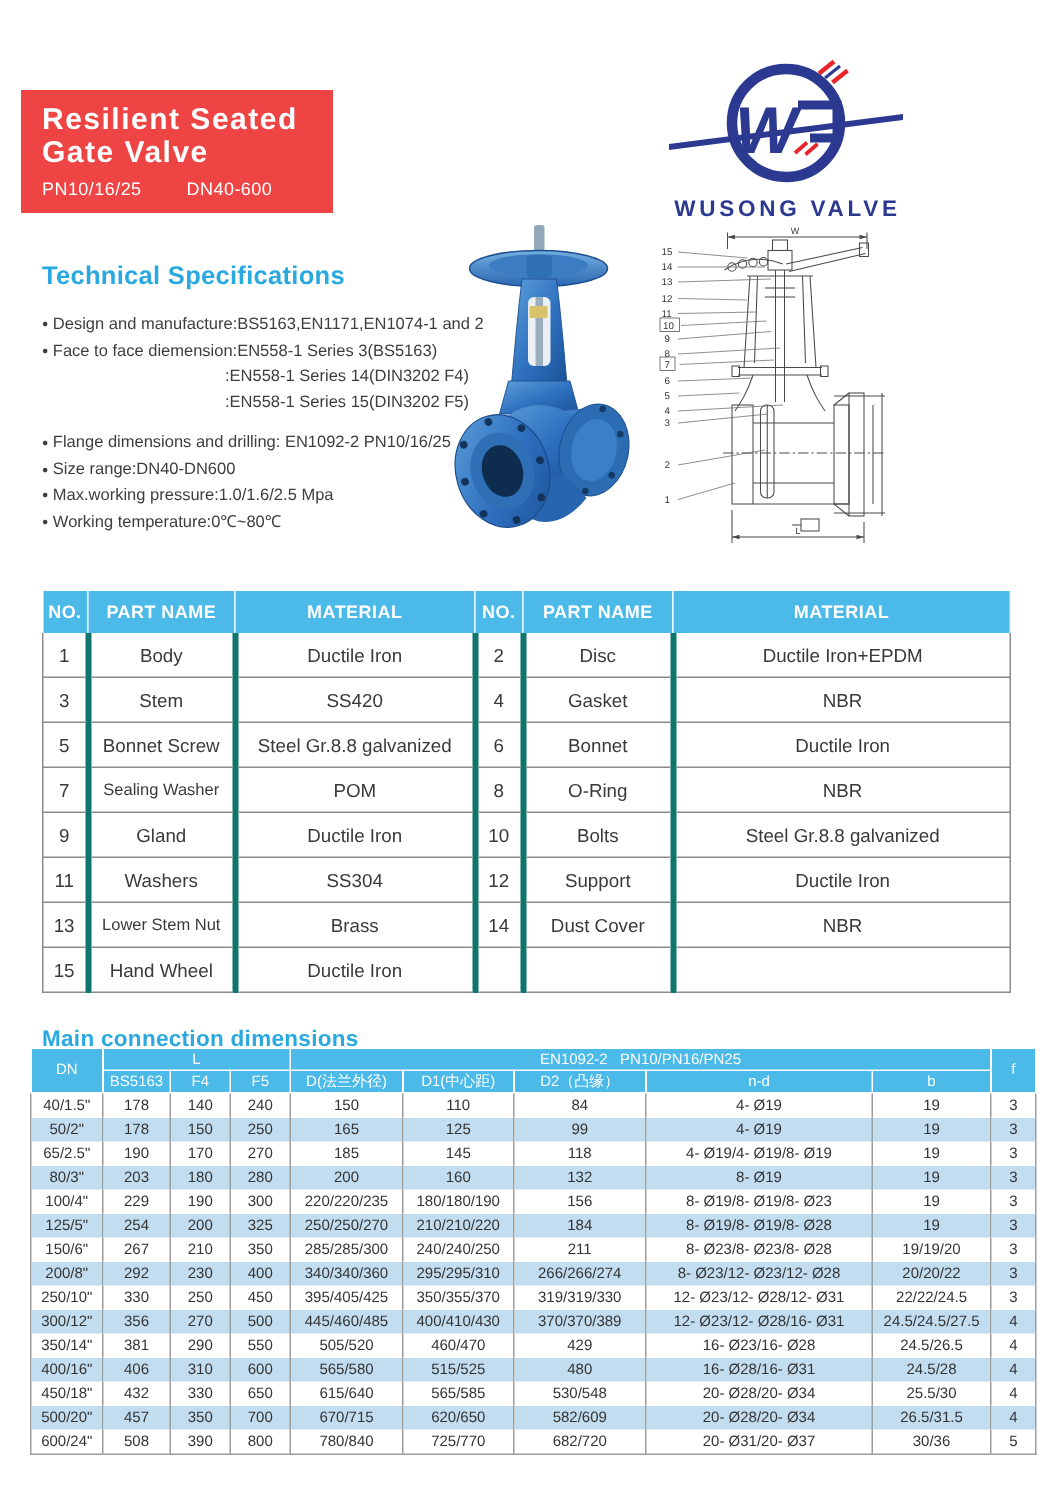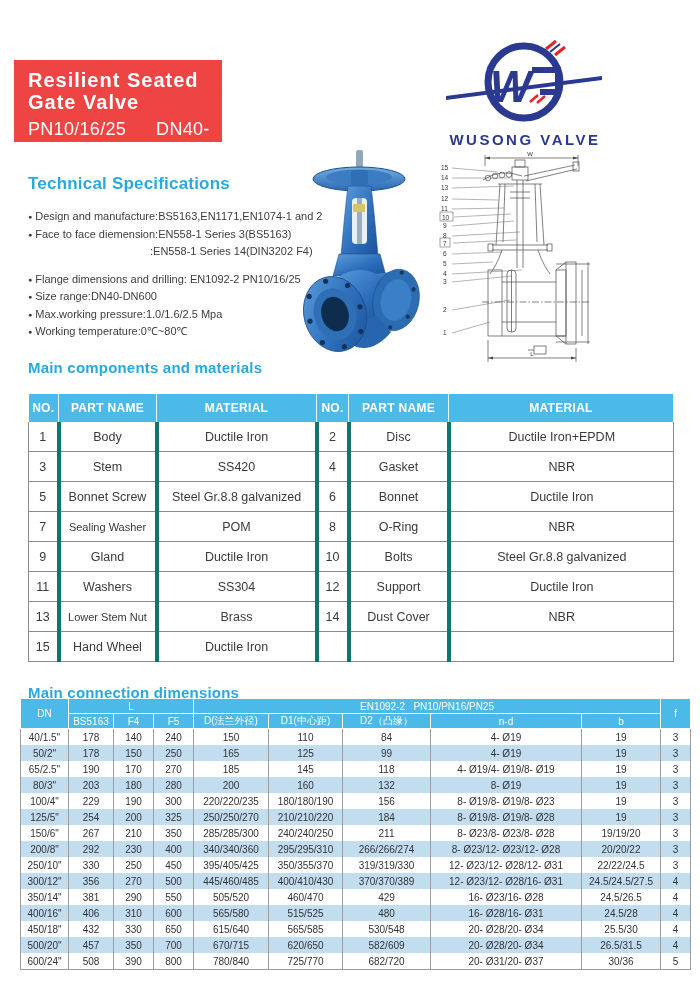--- a/index.html
+++ b/index.html
@@ -3,21 +3,21 @@
 <meta charset="utf-8">
 <style>
   html,body{margin:0;padding:0;background:#e8e8e8;}
   .page{position:relative;width:700px;height:998px;background:#fff;margin:0 auto;
         font-family:"Liberation Sans",sans-serif;overflow:hidden;}
 
   
   .title-block{position:absolute;left:14px;top:60px;width:208px;height:82px;
                background:#ef4444;color:#fff;padding:9px 0 0 14px;box-sizing:border-box;}
   .title-block .t{font-size:20px;font-weight:bold;line-height:22px;letter-spacing:1px;}
-  .title-block .s{margin-top:6px;font-size:18px;letter-spacing:.3px;}
+  .title-block .s{margin-top:6px;font-size:12px;letter-spacing:.3px;}
   .title-block .s span{margin-right:30px;}
 
   .logo-wrap{position:absolute;left:440px;top:34px;width:170px;height:116px;text-align:center;}
   .logo-wrap svg{display:block;margin:0 auto;}
   .brand{margin-top:1px;color:#2B3990;font-weight:bold;font-size:15px;letter-spacing:2.5px;}
 
   
   .h-specs{position:absolute;left:28px;top:174px;margin:0;color:#29A9E0;
            font-size:17px;font-weight:600;letter-spacing:.2px;}
   .h-sec{position:absolute;margin:0;color:#29A9E0;font-size:15px;font-weight:600;letter-spacing:.2px;}
@@ -87,20 +87,21 @@
       <line x1="91" y1="69" x2="99" y2="62" stroke="#E8232A" stroke-width="2.5"></line>
     </svg>
     <div class="brand">WUSONG VALVE</div>
   </div>
 
   <h2 class="h-specs">Technical Specifications</h2>
   <div class="spec-list">
       <div class="spec-line"><span class="dot">●</span><span>Design and manufacture:BS5163,EN1171,EN1074-1 and 2</span></div>
       <div class="spec-line"><span class="dot">●</span><span>Face to face diemension:EN558-1 Series 3(BS5163)</span></div>
       <div class="spec-line cont"><span>:EN558-1 Series 14(DIN3202 F4)</span></div>
+      <div class="spec-line cont"><span>:EN558-1 Series 15(DIN3202 F5)</span></div>
       <div class="spec-line gap"><span class="dot">●</span><span>Flange dimensions and drilling: EN1092-2 PN10/16/25</span></div>
       <div class="spec-line"><span class="dot">●</span><span>Size range:DN40-DN600</span></div>
       <div class="spec-line"><span class="dot">●</span><span>Max.working pressure:1.0/1.6/2.5 Mpa</span></div>
       <div class="spec-line"><span class="dot">●</span><span>Working temperature:0℃~80℃</span></div>
     </div>
 
   <svg class="photo" width="122" height="214" viewBox="0 0 122 214">
     <defs>
       <linearGradient id="vg" x1="0" y1="0" x2="1" y2="1">
         <stop offset="0" stop-color="#5C9FD9"></stop>
@@ -221,21 +222,20 @@
       <text x="5" y="95.5">7</text>
       <text x="5" y="106">6</text>
       <text x="5" y="116">5</text>
       <text x="5" y="126">4</text>
       <text x="5" y="134">3</text>
       <text x="5" y="162">2</text>
       <text x="5" y="185">1</text>
     </g>
   </svg>
 
-  <h2 class="h-sec h-comp">Main components and materials</h2>
   <table class="comp-table">
     <colgroup>
       <col style="width:30px">
         <col style="width:98px">
         <col style="width:160px">
       <col style="width:32px">
         <col style="width:100px">
         <col style="width:225px">
     </colgroup>
     <thead>

